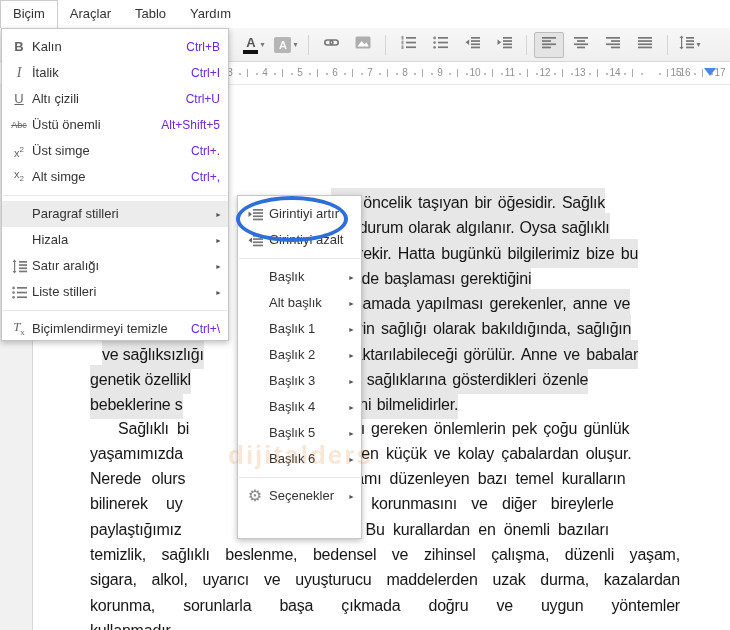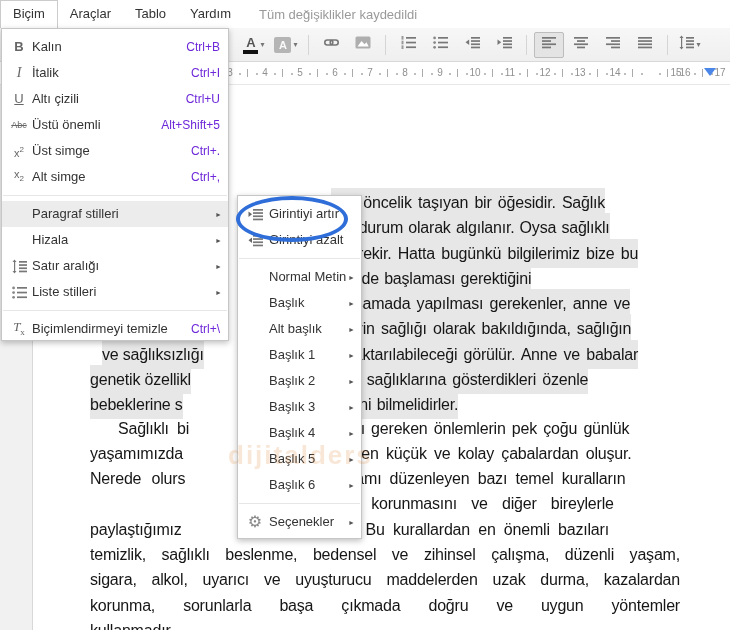--- a/index.html
+++ b/index.html
@@ -90,35 +90,34 @@
         <div class="dline" style="top: 239px; left: 0px; width: 730px;"><span class="hl" style="position: absolute; left: 363px; word-spacing: 2px;">i gerekir. Hatta bugünkü bilgilerimiz bize bu</span></div>
         <div class="dline" style="top: 264px; left: 0px; width: 730px;"><span class="hl" style="position: absolute; left: 363px; word-spacing: 1px;">nemde başlaması gerektiğini</span></div>
         <div class="dline" style="top: 289px; left: 0px; width: 730px;"><span class="hl" style="position: absolute; left: 363px; word-spacing: 2px;">u aşamada yapılması gerekenler, anne ve</span></div>
         <div class="dline" style="top: 314px; left: 0px; width: 730px;"><span class="hl" style="position: absolute; left: 363px; word-spacing: 2px;">sillerin sağlığı olarak bakıldığında, sağlığın</span></div>
         <div class="dline" style="top: 340px; left: 0px; width: 730px;"><span class="hl" style="position: absolute; left: 122px; margin-left: 12px;">ve sağlıksızlığı</span><span class="hl" style="position: absolute; left: 363px; word-spacing: 2px;">ca aktarılabileceği görülür. Anne ve babalar</span></div>
         <div class="dline" style="top: 365px; left: 0px; width: 730px;"><span class="hl" style="position: absolute; left: 122px;">genetik özellikl</span><span class="hl" style="position: absolute; left: 363px; word-spacing: 2px;">endi sağlıklarına gösterdikleri özenle</span></div>
         <div class="dline" style="top: 390px; left: 0px; width: 730px;"><span class="hl" style="position: absolute; left: 122px;">bebeklerine s</span><span class="hl" style="position: absolute; left: 363px; word-spacing: 1px;">klerini bilmelidirler.</span></div>
         <div class="dline" style="top: 416px; left: 0px; width: 730px;"><span style="position: absolute; left: 150px; word-spacing: 4px;">Sağlıklı bi</span><span style="position: absolute; left: 363px; word-spacing: 2px;">ması gereken önlemlerin pek çoğu günlük</span></div>
         <div class="dline" style="top: 441px; left: 0px; width: 730px;"><span style="position: absolute; left: 122px;">yaşamımızda</span><span style="position: absolute; left: 363px; word-spacing: 3px;">ereken küçük ve kolay çabalardan oluşur.</span></div>
         <div class="dline" style="top: 466px; left: 0px; width: 730px;"><span style="position: absolute; left: 122px; word-spacing: 6px;">Nerede olurs</span><span style="position: absolute; left: 363px; word-spacing: 4px;">yaşamı düzenleyen bazı temel kuralların</span></div>
-        <div class="dline" style="top: 491px; left: 0px; width: 730px;"><span style="position: absolute; left: 363px; word-spacing: 10px;">ığın korunmasını ve diğer bireylerle</span></div>
+        <div class="dline" style="top: 491px; left: 0px; width: 730px;"><span style="position: absolute; left: 122px; word-spacing: 14px;">bilinerek uy</span><span style="position: absolute; left: 363px; word-spacing: 10px;">ığın korunmasını ve diğer bireylerle</span></div>
         <div class="dline" style="top: 517px; left: 0px; width: 730px;"><span style="position: absolute; left: 122px;">paylaştığımız</span><span style="position: absolute; left: 363px; word-spacing: 4px;">tırır. Bu kurallardan en önemli bazıları</span></div>
         <div class="dline just" style="top: 542px; left: 122px;">temizlik, sağlıklı beslenme, bedensel ve zihinsel çalışma, düzenli yaşam,</div>
         <div class="dline just" style="top: 567px; left: 122px;">sigara, alkol, uyarıcı ve uyuşturucu maddelerden uzak durma, kazalardan</div>
         <div class="dline just" style="top: 593px; left: 122px;">korunma, sorunlarla başa çıkmada doğru ve uygun yöntemler</div>
         <div class="dline" style="top: 618px; left: 0px; width: 730px;"><span style="position: absolute; left: 122px;">kullanmadır.</span></div>
       </div>
   </div>
 
   <div id="menubar">
       <div class="mb-item open">Biçim</div>
       <div class="mb-item">Araçlar</div>
       <div class="mb-item">Tablo</div>
       <div class="mb-item">Yardım</div>
-      <span id="mb-status">Tüm değişiklikler kaydedildi</span>
     </div>
   <div id="toolbar">
       <div class="tb-btn">
         <span>
           <span class="ic-textcolor">
             <b>A</b>
             <i></i>
           </span>
         </span>
         <span class="tb-caret">▾</span>
@@ -350,21 +349,20 @@
       <div class="m-item"><span class="m-ic">
           <svg width="15" height="15" viewBox="0 0 15 15">
             <rect x="5" y="2" width="10" height="1.7" fill="#777"></rect>
             <rect x="5" y="5.2" width="10" height="1.7" fill="#777"></rect>
             <rect x="5" y="8.4" width="10" height="1.7" fill="#777"></rect>
             <rect x="5" y="11.6" width="10" height="1.7" fill="#777"></rect>
             <path d="M4,4.5 L0.5,7.3 L4,10.1 z" fill="#666"></path>
           </svg>
         </span><span>Girintiyi azalt</span></div>
       <div class="m-sep"></div>
-      <div class="m-item"><span>Normal Metin</span><span class="m-arrow">►</span></div>
       <div class="m-item"><span>Başlık</span><span class="m-arrow">►</span></div>
       <div class="m-item"><span>Alt başlık</span><span class="m-arrow">►</span></div>
       <div class="m-item"><span>Başlık 1</span><span class="m-arrow">►</span></div>
       <div class="m-item"><span>Başlık 2</span><span class="m-arrow">►</span></div>
       <div class="m-item"><span>Başlık 3</span><span class="m-arrow">►</span></div>
       <div class="m-item"><span>Başlık 4</span><span class="m-arrow">►</span></div>
       <div class="m-item"><span>Başlık 5</span><span class="m-arrow">►</span></div>
       <div class="m-item"><span>Başlık 6</span><span class="m-arrow">►</span></div>
       <div class="m-sep"></div>
       <div class="m-item"><span class="m-ic">

